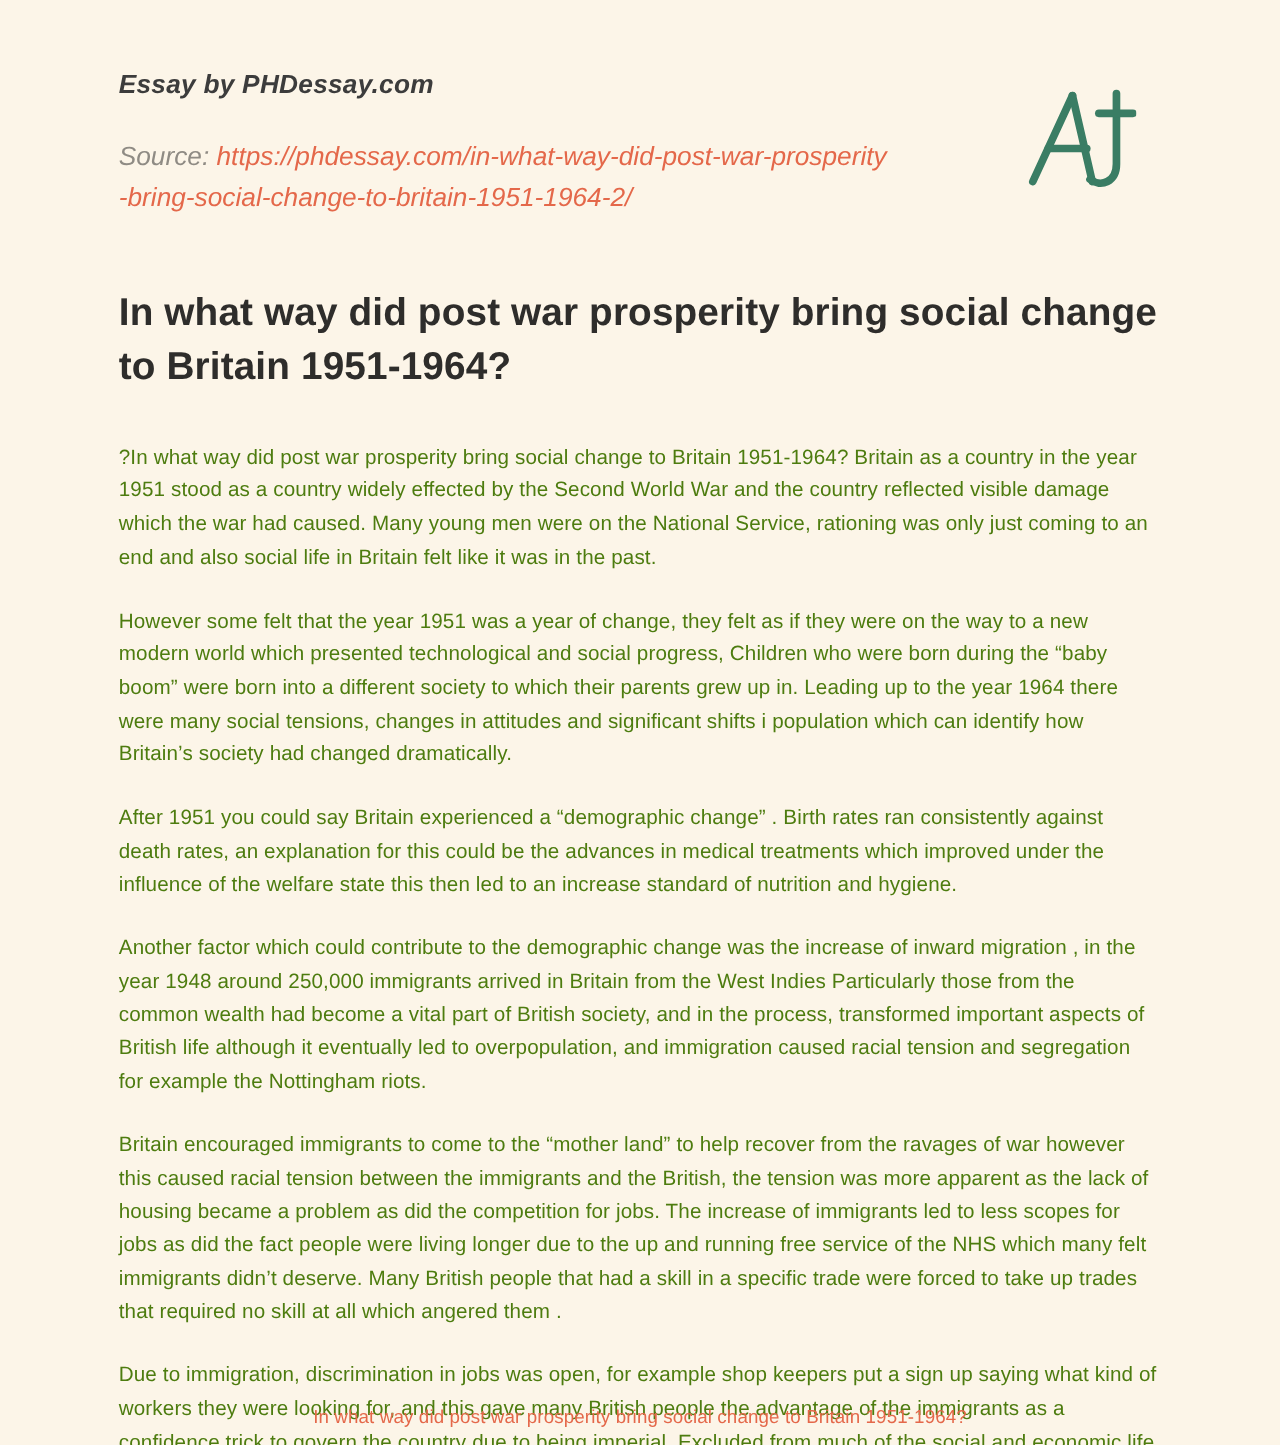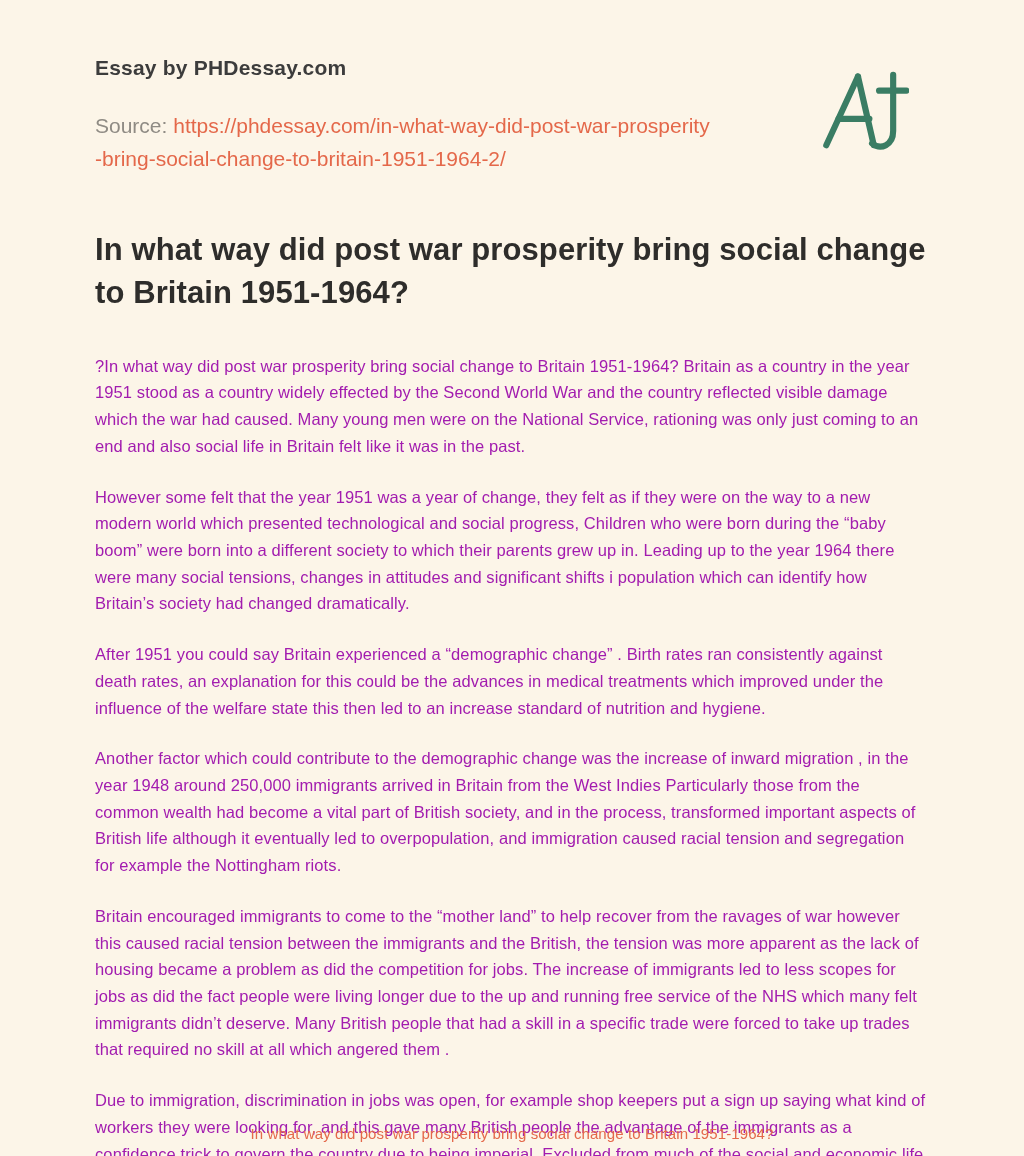--- a/index.html
+++ b/index.html
@@ -20,20 +20,21 @@
     position: absolute;
     left: 95px;
     top: 56px;
     width: 832px;
   }
   .header-row {
     display: flex;
     justify-content: space-between;
     align-items: flex-start;
     margin-bottom: 54px;
+    font-style: italic;
   }
   .header-left { max-width: 640px; }
   .byline {
     font-size: 21px;
     font-weight: 700;
     color: #3c3c3c;
     letter-spacing: 0.2px;
     margin-bottom: 30px;
   }
   .source-line {
@@ -58,21 +59,21 @@
   .essay-title {
     font-size: 31px;
     font-weight: 700;
     color: #2e2d2b;
     line-height: 1.38;
     letter-spacing: 0.1px;
     margin-bottom: 38px;
   }
   .paragraphs p {
     font-size: 16.5px;
-    color: #a21caf;
+    color: #4d7c0f;
     line-height: 1.62;
     margin-bottom: 24px;
     letter-spacing: 0.1px;
   }
   .footer-title {
     position: absolute;
     left: 0;
     right: 0;
     bottom: 14px;
     text-align: center;

